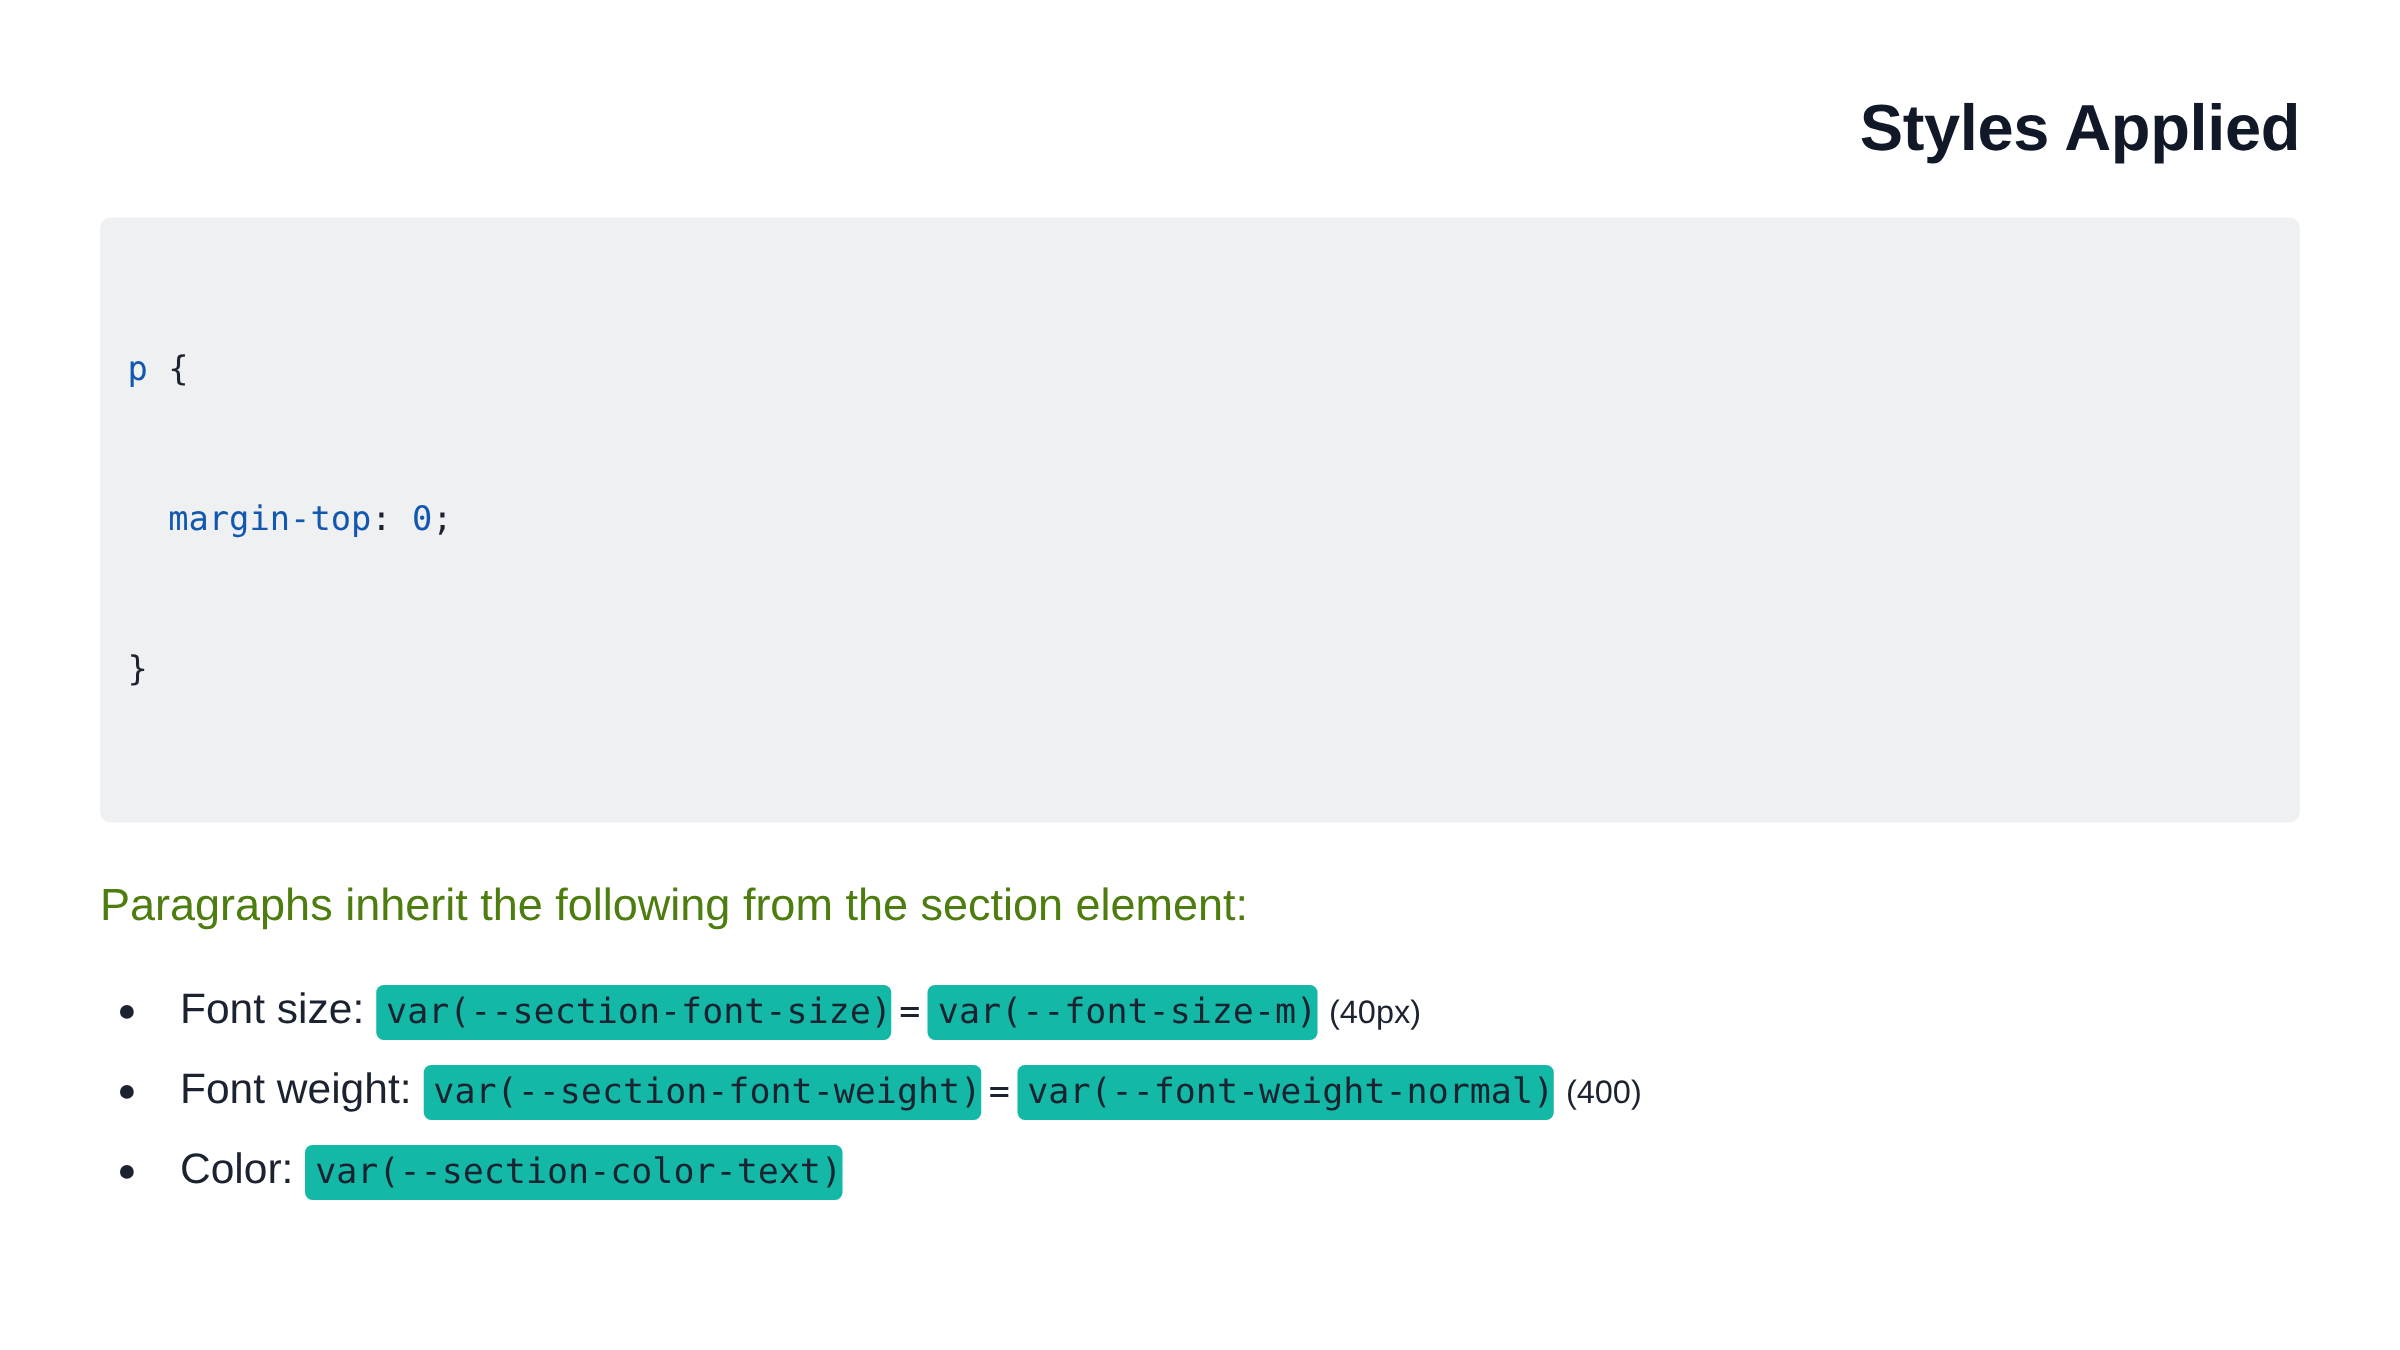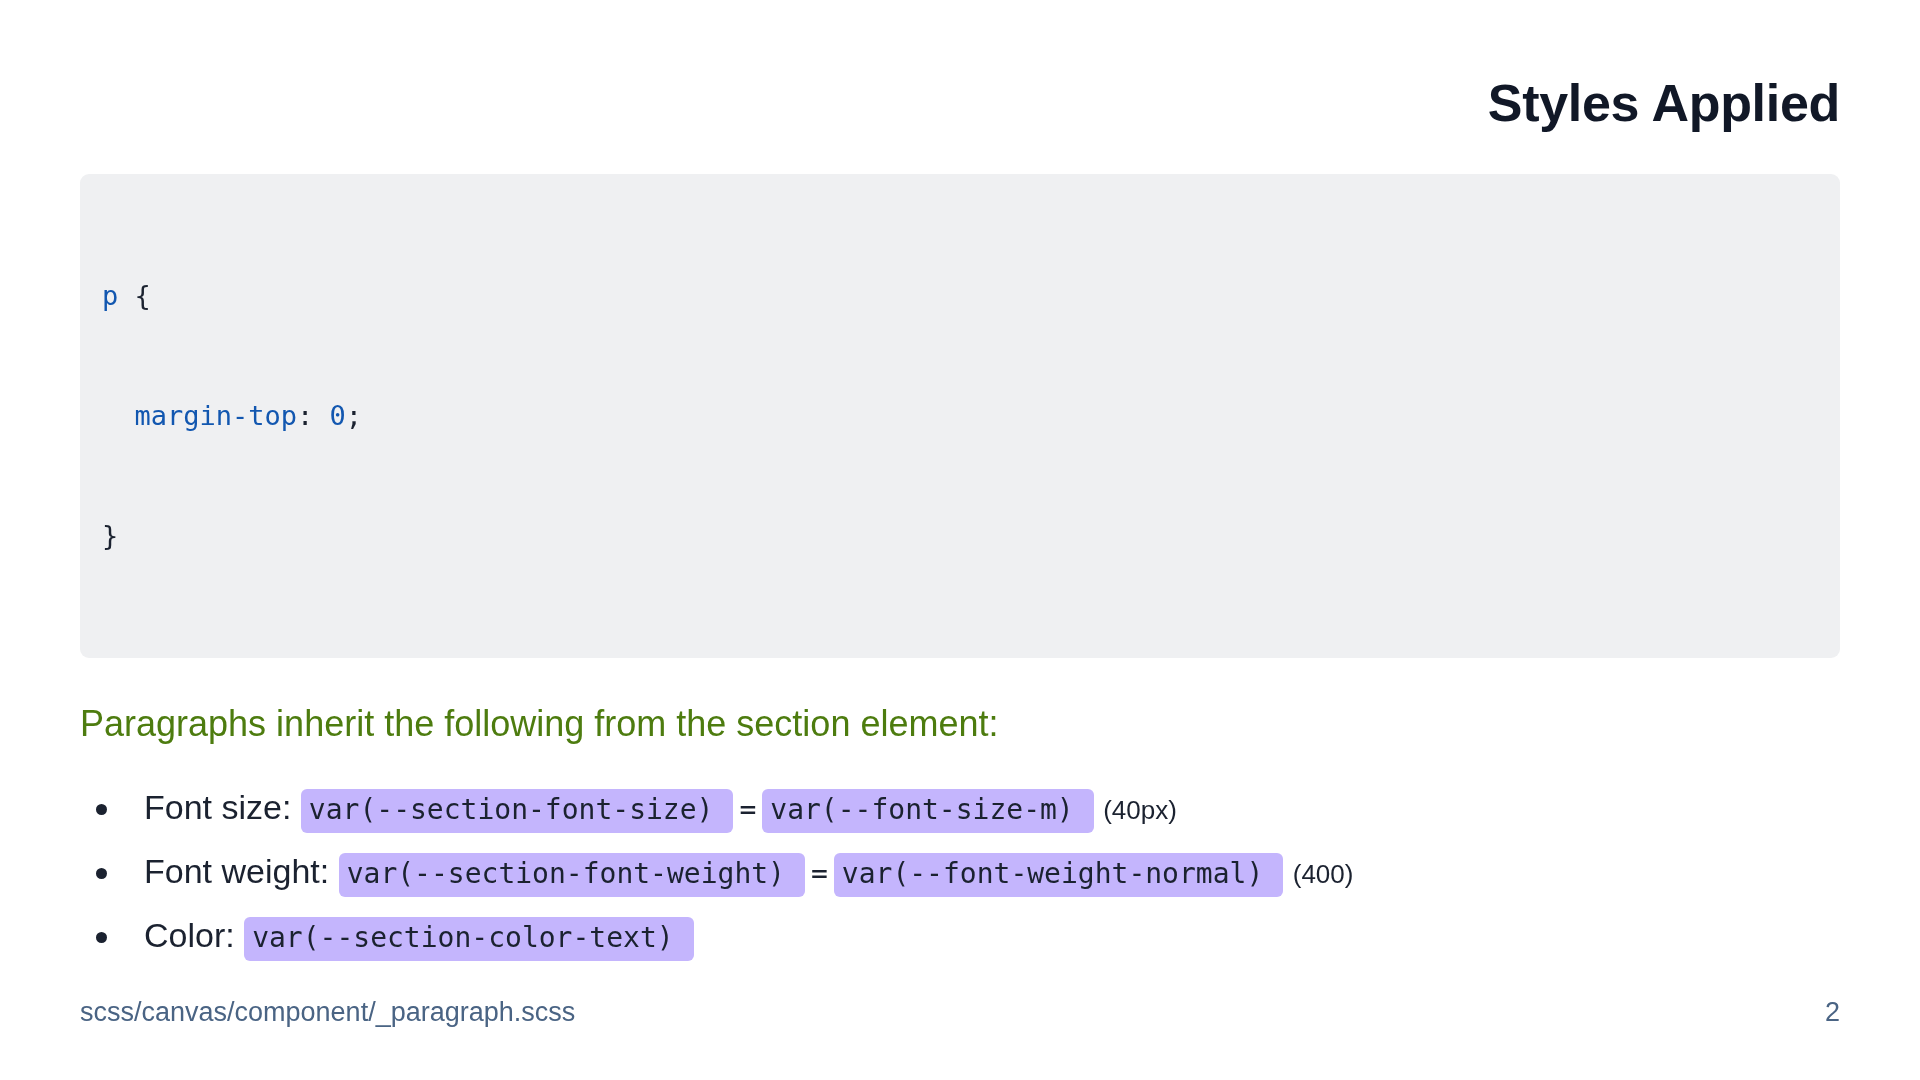--- a/index.html
+++ b/index.html
@@ -99,23 +99,23 @@
     width: 11px;
     height: 11px;
     border-radius: 50%;
     background: #1b2230;
   }
   .bullets .label { font-size: 34px; margin-left: 12px; }
 
   
   code.chip {
     display: inline-block;
-    background: #c4b5fd;
+    background: #14b8a6;
     border-radius: 6px;
-    padding: 3px 20px 5px 8px;
+    padding: 3px 0 5px 8px;
     font-family: "DejaVu Sans Mono", monospace;
     font-size: 28px;
     line-height: 1.28;
     color: #1b2230;
     vertical-align: baseline;
   }
   code.eq {
     font-family: "DejaVu Sans Mono", monospace;
     font-size: 28px;
     color: #1b2230;
@@ -179,18 +179,14 @@
 
       <li>
         <span class="label">Color:</span>
         <code class="chip">var(--section-color-text)</code>
       </li>
 
     </ul>
 
   </div>
 
-  <div class="footer">
-    <span class="footer-path">scss/canvas/component/_paragraph.scss</span>
-    <span class="footer-page">2</span>
-  </div>
 
 </div>
 
 </body></html>

